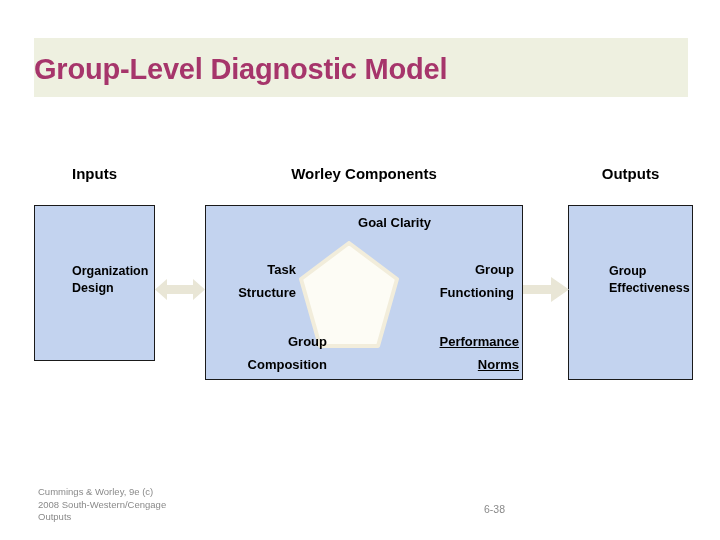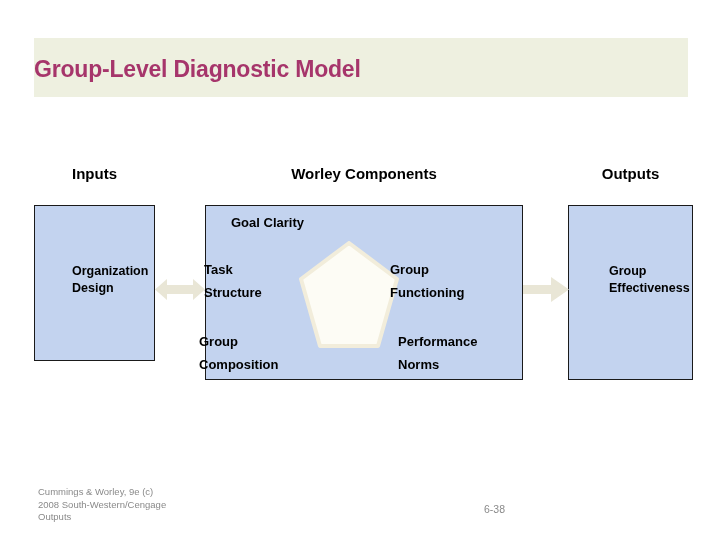--- a/index.html
+++ b/index.html
@@ -24,21 +24,21 @@
     height: 59px;
     background: #eef0e0;
   }
   #slide-title {
     position: absolute;
     left: 34px;
     top: 48px;
     width: 654px;
     height: 42px;
     line-height: 42px;
-    font-size: 23px;
+    font-size: 29px;
     font-weight: bold;
     color: #a6356b;
     letter-spacing: -0.2px;
     white-space: nowrap;
   }
 
   
   .col-header {
     position: absolute;
     font-size: 15px;
@@ -82,28 +82,28 @@
     height: 109px;
   }
 
   
   .node-label {
     position: absolute;
     font-size: 13px;
     font-weight: bold;
     color: #000000;
     line-height: 23px;
-    text-align: left;
+    text-align: right;
     white-space: nowrap;
   }
   #node-goal-clarity        { left: 231px; top: 211px; width: 200px; }
   #node-task-structure      { left: 204px; top: 258px; width: 92px;  }
   #node-group-functioning   { left: 390px; top: 258px; width: 124px; }
   #node-group-composition   { left: 199px; top: 330px; width: 128px; }
-  #node-performance-norms   { left: 398px; top: 330px; width: 131px; }
+  #node-performance-norms   { left: 388px; top: 330px; width: 131px; text-decoration: underline; }
 
   
   #arrow-bidirectional {
     position: absolute;
     left: 155px;
     top: 274px;
     width: 50px;
     height: 31px;
   }
   #arrow-to-outputs {

